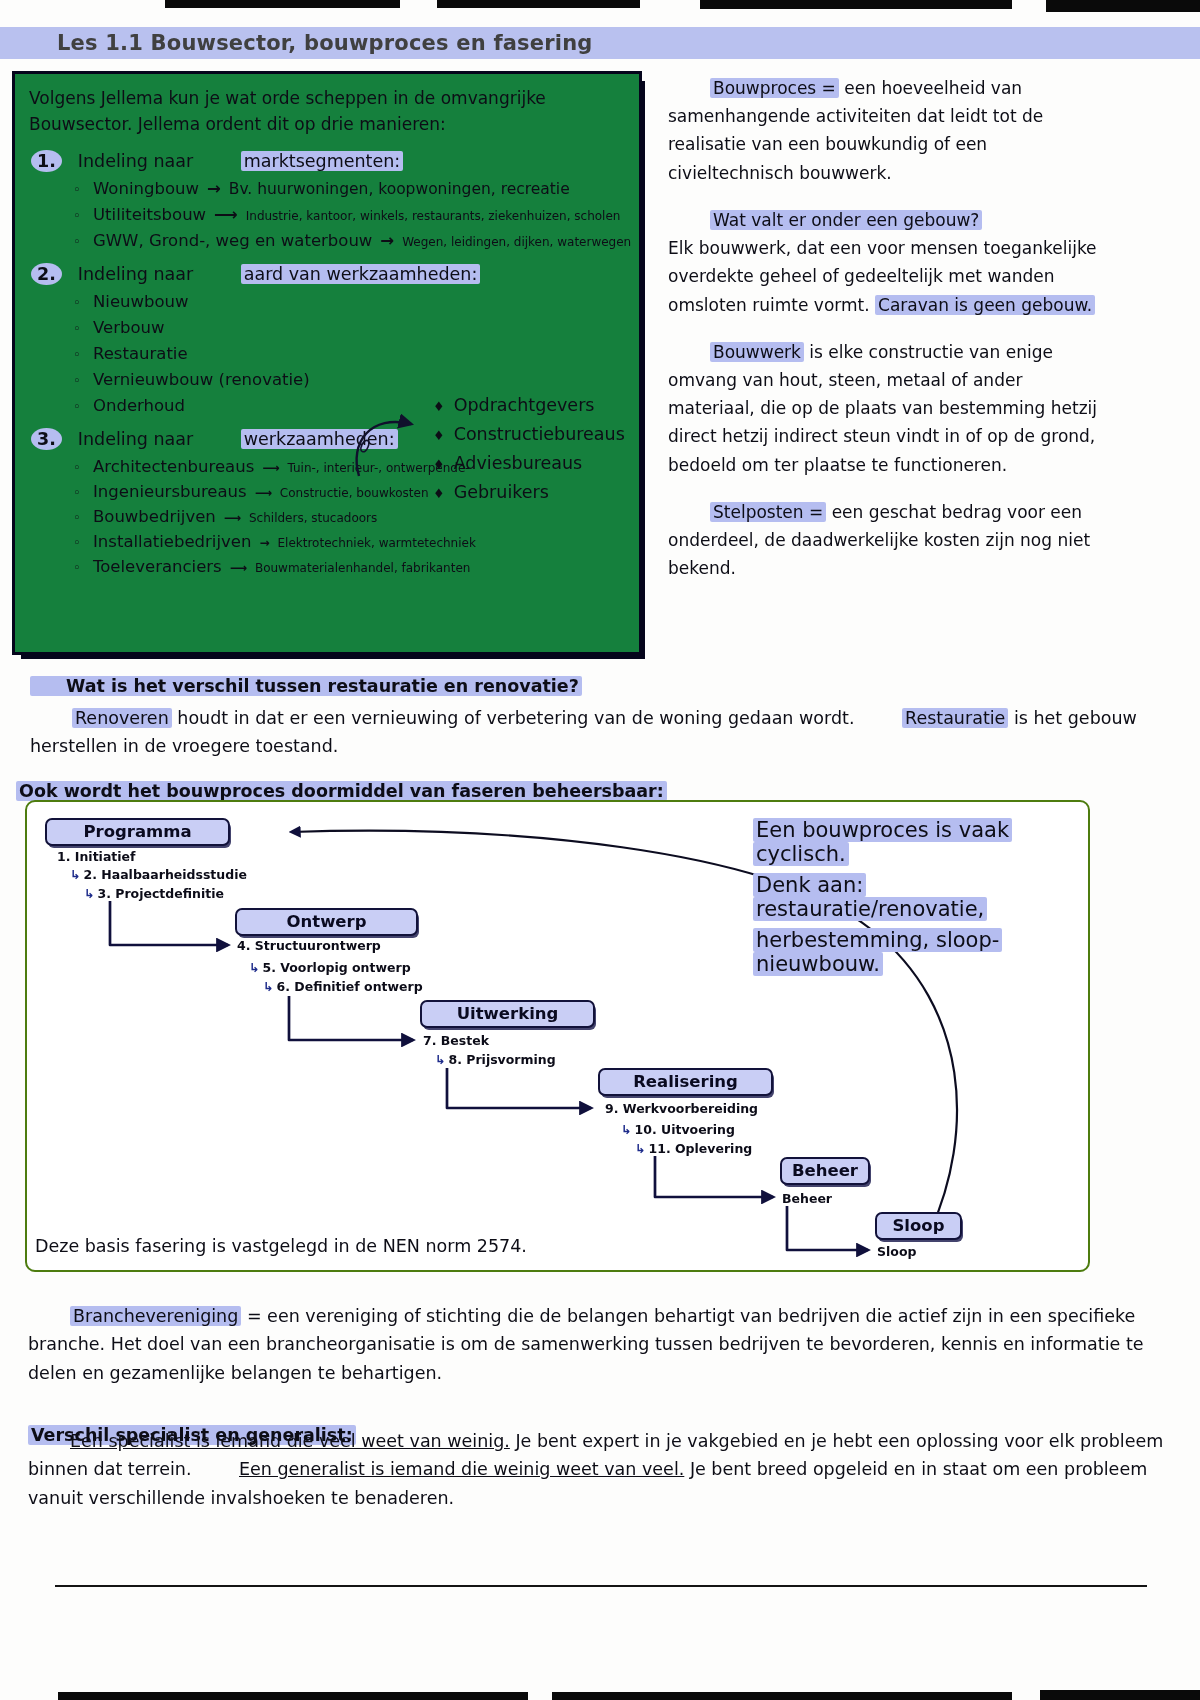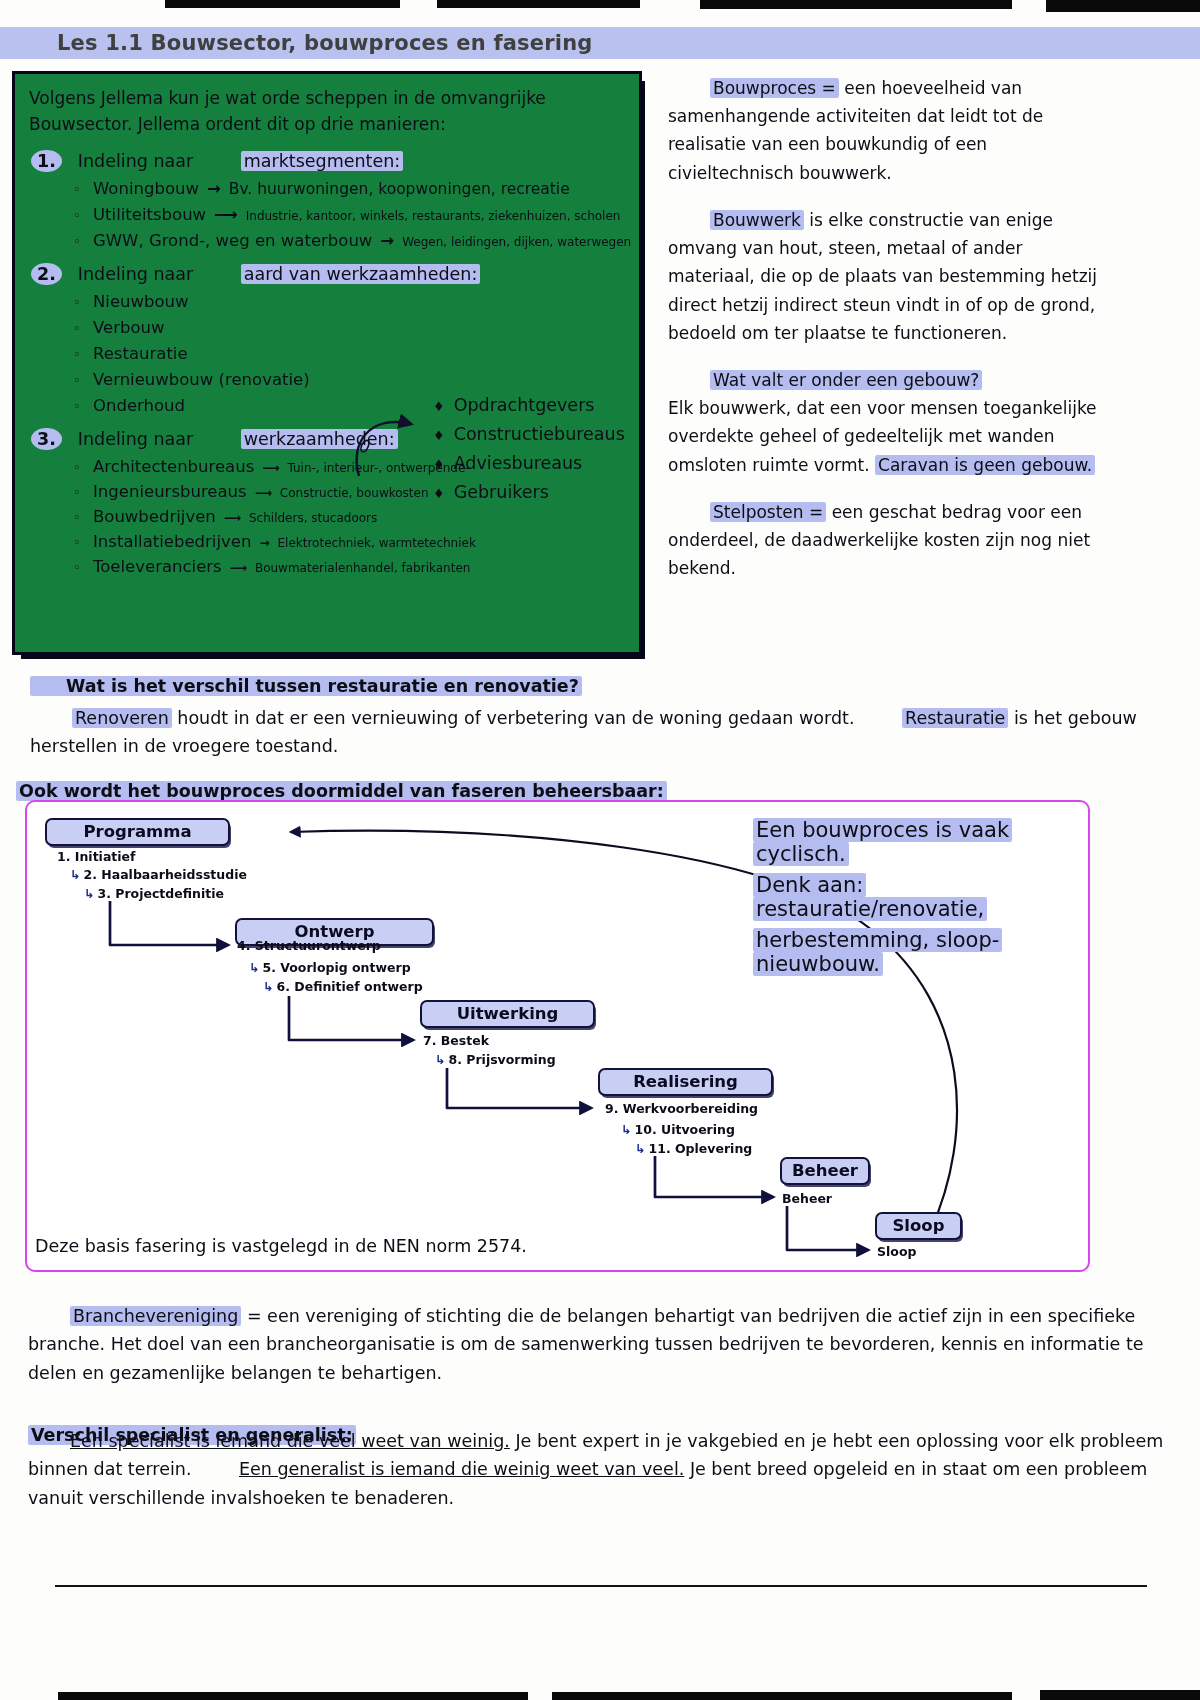--- a/index.html
+++ b/index.html
@@ -48,21 +48,21 @@
 
   
   .qa { position:absolute; left:30px; top:672px; width:1148px; font-size:17.5px; line-height:1.6; }
   .qa .q { font-weight:bold;padding-left:36px; }
   .qa .a { margin-top:4px; }
 
   .fas-intro { position:absolute; left:16px; top:781px; font-size:17.5px; font-weight:bold; }
 
   
   .flow { position:absolute; left:25px; top:800px; width:1065px; height:472px;
-          border:2px solid #d946ef; border-radius:10px; background:#fff; }
+          border:2px solid #4d7c0f; border-radius:10px; background:#fff; }
   .flow-svg { position:absolute; left:0; top:0; width:100%; height:100%; pointer-events:none; }
   .phase { position:absolute; height:28px; background:#c9cef5; border:2px solid #12123a;
            border-radius:7px; box-shadow:2px 3px 0 -1px #2a2a5ae0;
            font-weight:bold; font-size:16.5px; text-align:center; line-height:24px; color:#0a0a20; }
   .step { position:absolute; font-size:12.5px; font-weight:bold; white-space:nowrap; color:#0c0c18; }
   .sarr { color:#1c2a8a; margin-right:3px; font-weight:bold; }
   .cyc { position:absolute; left:726px; top:16px; text-align:left; }
   .cyc-line { margin-bottom:7px; font-size:21px; font-weight:normal; }
   .flow-footer { position:absolute; left:8px; top:434px; font-size:17.5px; }
 
@@ -197,22 +197,22 @@
           <path d="M0 0 L10 5 L0 10 z" fill="#10102c"></path>
         </marker>
       </defs>
       <path d="M 344 402 C 334 368 356 340 396 350" fill="none" stroke="#10102c" stroke-width="2.4" marker-end="url(#ah1)"></path>
       <path d="M 346 372 c 5 -9 10 -6 7 1 c -3 8 -10 5 -6 -2" fill="none" stroke="#10102c" stroke-width="1.6"></path>
     </svg>
   </section>
 
   <section class="rightcol">
     <p><span class="hl term">Bouwproces =</span><span> een hoeveelheid van samenhangende activiteiten dat leidt tot de realisatie van een bouwkundig of een civieltechnisch bouwwerk.</span></p>
+    <p><span class="hl term">Wat valt er onder een gebouw?</span><br><span>Elk bouwwerk, dat een voor mensen toegankelijke overdekte geheel of gedeeltelijk met wanden omsloten ruimte vormt. </span><span class="hl">Caravan is geen gebouw.</span></p>
     <p><span class="hl term">Bouwwerk</span><span> is elke constructie van enige omvang van hout, steen, metaal of ander materiaal, die op de plaats van bestemming hetzij direct hetzij indirect steun vindt in of op de grond, bedoeld om ter plaatse te functioneren.</span></p>
-    <p><span class="hl term">Wat valt er onder een gebouw?</span><br><span>Elk bouwwerk, dat een voor mensen toegankelijke overdekte geheel of gedeeltelijk met wanden omsloten ruimte vormt. </span><span class="hl">Caravan is geen gebouw.</span></p>
     <p><span class="hl term">Stelposten =</span><span> een geschat bedrag voor een onderdeel, de daadwerkelijke kosten zijn nog niet bekend.</span></p>
   </section>
 
   <section class="qa">
     <div><span class="hl q">Wat is het verschil tussen restauratie en renovatie?</span></div>
     <div class="a"><span class="hl term">Renoveren</span><span> houdt in dat er een vernieuwing of verbetering van de woning gedaan wordt. </span><span class="hl term">Restauratie</span><span> is het gebouw herstellen in de vroegere toestand.</span></div>
   </section>
 
   <div class="fas-intro"><span class="hl">Ook wordt het bouwproces doormiddel van faseren beheersbaar:</span></div>
 
@@ -226,21 +226,21 @@
       </defs>
       <path d="M 903 430 C 948 330 942 205 845 128 C 742 45 475 23 264 30" fill="none" stroke="#0c0c20" stroke-width="2.2" marker-end="url(#ah2)"></path>
       <path d="M 83 99 L 83 143 L 201 143" fill="none" stroke="#10103c" stroke-width="2.7" stroke-linejoin="round" marker-end="url(#ah2)"></path>
       <path d="M 262 194 L 262 238 L 386 238" fill="none" stroke="#10103c" stroke-width="2.7" stroke-linejoin="round" marker-end="url(#ah2)"></path>
       <path d="M 420 266 L 420 306 L 564 306" fill="none" stroke="#10103c" stroke-width="2.7" stroke-linejoin="round" marker-end="url(#ah2)"></path>
       <path d="M 628 354 L 628 395 L 746 395" fill="none" stroke="#10103c" stroke-width="2.7" stroke-linejoin="round" marker-end="url(#ah2)"></path>
       <path d="M 760 404 L 760 448 L 841 448" fill="none" stroke="#10103c" stroke-width="2.7" stroke-linejoin="round" marker-end="url(#ah2)"></path>
     </svg>
 
     <div class="phase" style="left:18px;top:16px;width:185px">Programma</div>
-    <div class="phase" style="left:208px;top:116px;width:199px">Ontwerp</div>
+    <div class="phase" style="left:208px;top:106px;width:183px">Ontwerp</div>
     <div class="phase" style="left:393px;top:198px;width:175px">Uitwerking</div>
     <div class="phase" style="left:571px;top:266px;width:175px">Realisering</div>
     <div class="phase" style="left:753px;top:355px;width:90px">Beheer</div>
     <div class="phase" style="left:848px;top:410px;width:87px">Sloop</div>
 
     <div class="step" style="left:30px;top:47px"><span>1. Initiatief</span></div>
     <div class="step" style="left:43px;top:65px"><span class="sarr">↳</span><span>2. Haalbaarheidsstudie</span></div>
     <div class="step" style="left:57px;top:84px"><span class="sarr">↳</span><span>3. Projectdefinitie</span></div>
 
     <div class="step" style="left:210px;top:136px"><span>4. Structuurontwerp</span></div>

